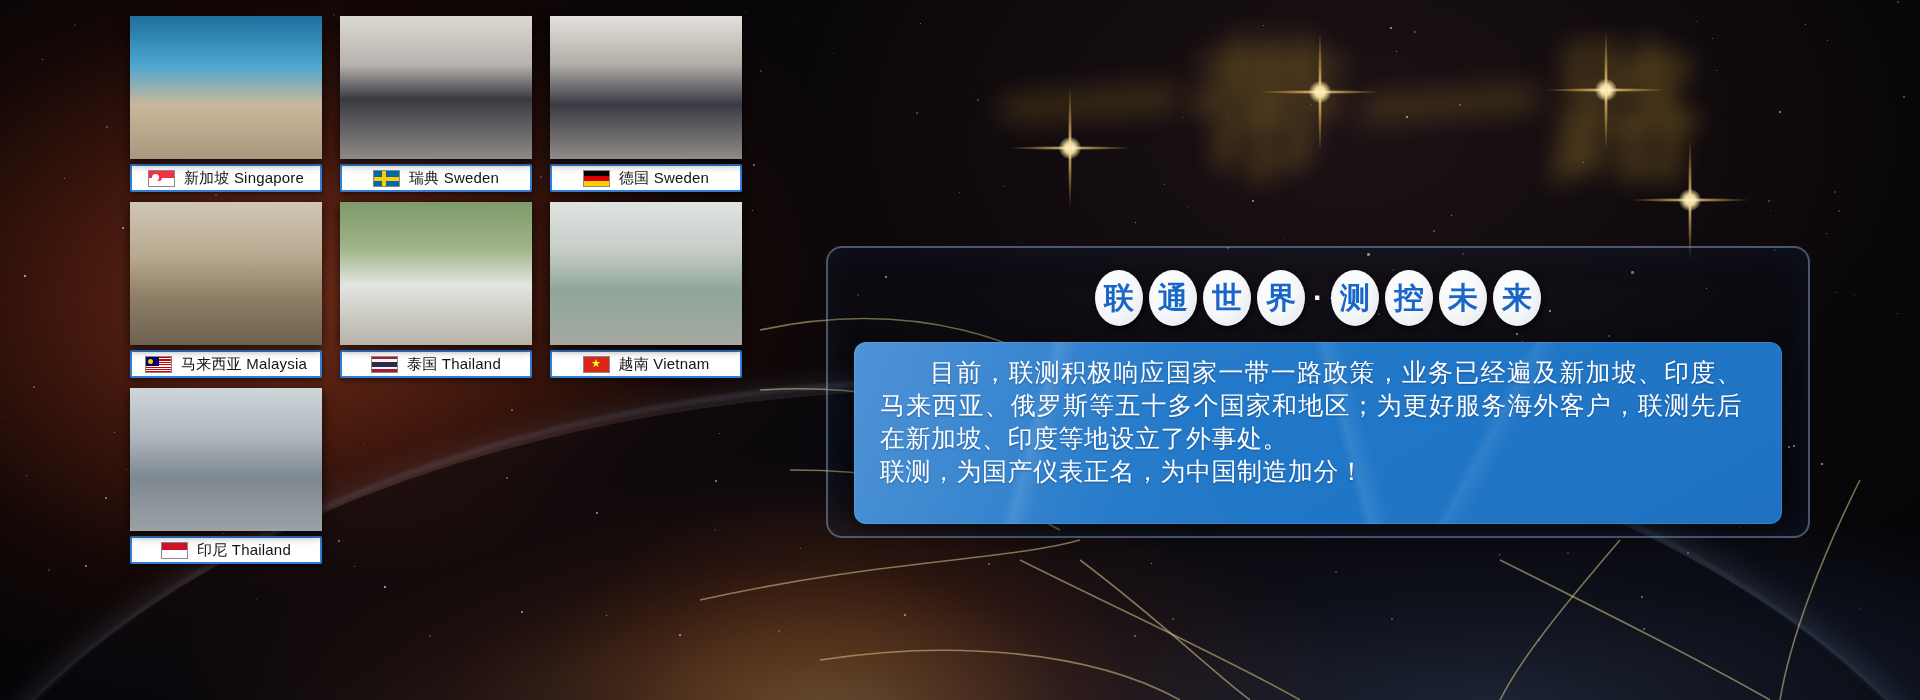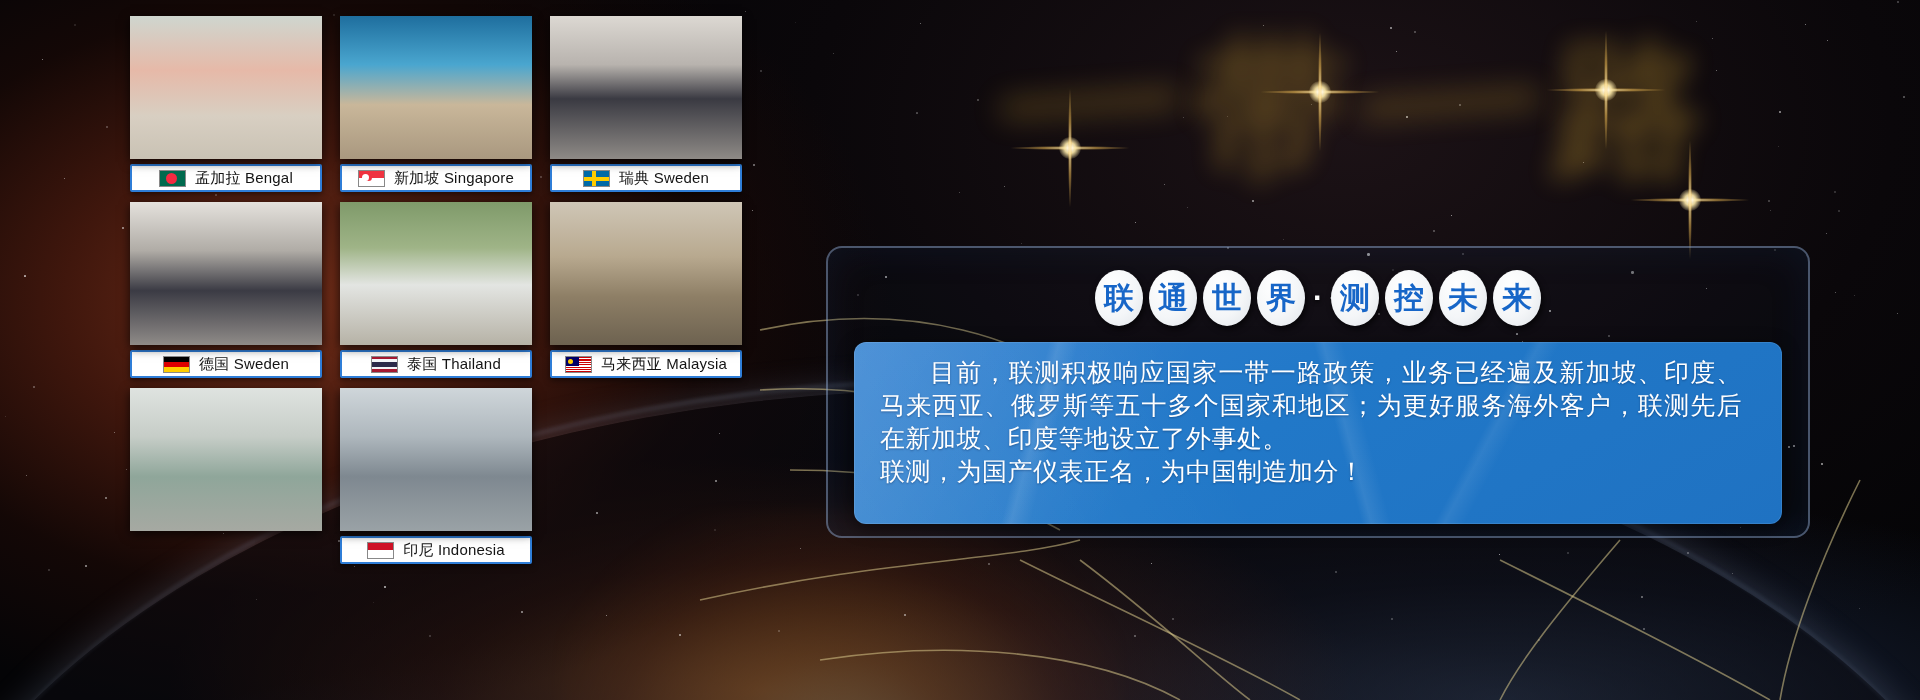--- a/index.html
+++ b/index.html
@@ -473,29 +473,20 @@
       <path d="M 1500 560 C 1600 610, 1700 660, 1770 700"></path>
       <path d="M 1620 540 C 1560 610, 1520 660, 1500 700"></path>
       <path d="M 820 660 C 950 640, 1090 650, 1180 700"></path>
       <path d="M 1860 480 C 1820 560, 1790 640, 1780 700"></path>
     </g>
   </svg>
 
   <div class="grid" id="photo-grid">
       <div class="cell">
         <div class="photo">
-          <div class="scene" style="background:linear-gradient(180deg,#cfd6cf 0%,#e6b9a8 38%,#d8cfc2 70%,#c9c2b4 100%)"></div>
-        </div>
-        <div class="caption">
-          <span class="flag f-bengal"></span>
-          <span class="cap-text">孟加拉 Bengal</span>
-        </div>
-      </div>
-      <div class="cell">
-        <div class="photo">
           <div class="scene" style="background:linear-gradient(180deg,#1e6e9e 0%,#4aa6cf 34%,#c9b79a 62%,#a9987f 100%)"></div>
         </div>
         <div class="caption">
           <span class="flag f-singapore"></span>
           <span class="cap-text">新加坡 Singapore</span>
         </div>
       </div>
       <div class="cell">
         <div class="photo">
           <div class="scene" style="background:linear-gradient(180deg,#dcd8d2 0%,#b8b3ae 34%,#3a3a42 58%,#8e8a86 100%)"></div>
@@ -509,48 +500,52 @@
         <div class="photo">
           <div class="scene" style="background:linear-gradient(180deg,#e4e1dc 0%,#b0aca6 34%,#3b3b44 62%,#8f8b88 100%)"></div>
         </div>
         <div class="caption">
           <span class="flag f-germany"></span>
           <span class="cap-text">德国 Sweden</span>
         </div>
       </div>
       <div class="cell">
         <div class="photo">
+          <div class="scene" style="background:linear-gradient(180deg,#cfc6b6 0%,#b8a98f 38%,#8e7f66 66%,#6d6250 100%)"></div>
+        </div>
+        <div class="caption">
+          <span class="flag f-malaysia"></span>
+          <span class="cap-text">马来西亚 Malaysia</span>
+        </div>
+      </div>
+      <div class="cell">
+        <div class="photo">
           <div class="scene" style="background:linear-gradient(180deg,#7f9a6a 0%,#9fb487 32%,#e3e5e2 58%,#b6b2a6 100%)"></div>
         </div>
         <div class="caption">
           <span class="flag f-thailand"></span>
           <span class="cap-text">泰国 Thailand</span>
         </div>
       </div>
       <div class="cell">
         <div class="photo">
-          <div class="scene" style="background:linear-gradient(180deg,#cfc6b6 0%,#b8a98f 38%,#8e7f66 66%,#6d6250 100%)"></div>
+          <div class="scene" style="background:linear-gradient(180deg,#dfe3e0 0%,#c6cdc7 34%,#8fa69a 62%,#a6a9a2 100%)"></div>
         </div>
         <div class="caption">
-          <span class="flag f-malaysia"></span>
-          <span class="cap-text">马来西亚 Malaysia</span>
-        </div>
-      </div>
-      <div class="cell">
-        <div class="photo">
-          <div class="scene" style="background:linear-gradient(180deg,#dfe3e0 0%,#c6cdc7 34%,#8fa69a 62%,#a6a9a2 100%)"></div>
+          <span class="flag f-vietnam"></span>
+          <span class="cap-text">越南 Vietnam</span>
         </div>
       </div>
       <div class="cell">
         <div class="photo">
           <div class="scene" style="background:linear-gradient(180deg,#cfd6da 0%,#aeb7bd 34%,#7e8890 62%,#9aa2a6 100%)"></div>
         </div>
         <div class="caption">
           <span class="flag f-indonesia"></span>
-          <span class="cap-text">印尼 Indonesia</span>
+          <span class="cap-text">印尼 Thailand</span>
         </div>
       </div>
     </div>
 
   <div class="right-pane">
 
     <div class="calligraphy">
       <span class="ch dash">一</span>
       <span class="ch">带</span>
       <span class="ch dash">一</span>

